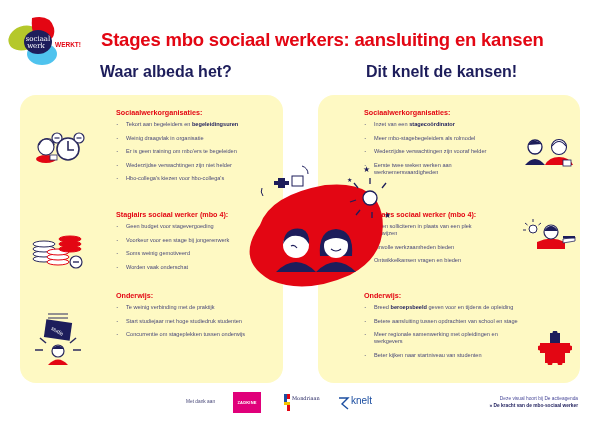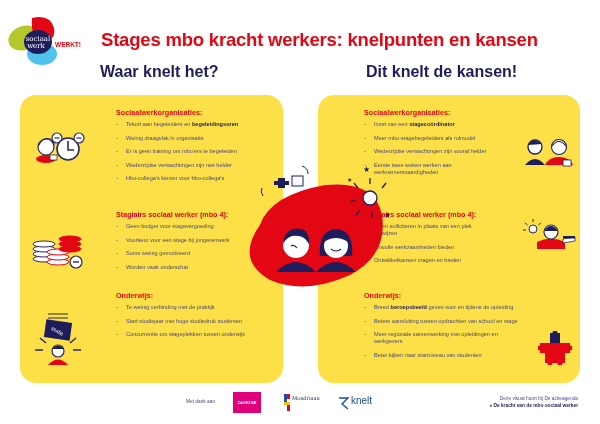--- a/index.html
+++ b/index.html
@@ -6,21 +6,21 @@
   html, body { width: 600px; height: 424px; background: #ffffff; overflow: hidden; }
   body { position: relative; font-family: "Liberation Sans", "DejaVu Sans", sans-serif; color: #2b2a5e; }
 
   .logo { position: absolute; left: 2px; top: 12px; width: 80px; height: 56px; }
   .main-title { position: absolute; left: 101px; top: 29px; font-size: 18.5px; font-weight: bold; color: #e30613; letter-spacing: -0.2px; white-space: nowrap; }
 
   .col-title { position: absolute; top: 63px; font-size: 16px; font-weight: bold; color: #1d1d5b; white-space: nowrap; }
   .col-title.left { left: 100px; }
   .col-title.right { left: 366px; }
 
-  .card { position: absolute; top: 95px; height: 288px; background: #fde047; border-radius: 16px; }
+  .card { position: absolute; top: 95px; height: 288px; background: #fef9c3; border-radius: 16px; }
   .card.left { left: 20px; width: 263px; }
   .card.right { left: 318px; width: 262px; }
 
   .section { position: absolute; }
   .sec-head { font-size: 7.2px; font-weight: bold; color: #e30613; margin-bottom: 4px; white-space: nowrap; }
   .sec-list { list-style: none; }
   .sec-list li { position: relative; font-size: 5.6px; color: #4a4a7a; padding-left: 10px; margin-bottom: 6.3px; line-height: 1.3; }
   .sec-list li::before { content: "·"; position: absolute; left: 0; top: -1px; font-size: 7px; color: #4a4a7a; }
   .sec-list li b { color: #1d1d5b; font-weight: bold; }
 
@@ -46,23 +46,23 @@
     <ellipse cx="22" cy="26" rx="16" ry="12" fill="#b5c82b" transform="rotate(-20 22 26)"></ellipse>
     <path d="M30 6 Q48 2 52 16 Q54 28 42 30 Q28 28 30 6 Z" fill="#e30613"></path>
     <ellipse cx="40" cy="42" rx="15" ry="11" fill="#4fc3ee"></ellipse>
     <ellipse cx="36" cy="30" rx="14" ry="12" fill="#1d1d5b"></ellipse>
     <text x="36" y="29" font-size="7" fill="#fff" text-anchor="middle" font-family="DejaVu Serif, serif">sociaal</text>
     <text x="34" y="36" font-size="7" fill="#fff" text-anchor="middle" font-family="DejaVu Serif, serif">werk</text>
     <text x="53" y="35" font-size="6.5" fill="#e30613" font-weight="bold" font-family="Liberation Sans, sans-serif">WERKT!</text>
   </svg>
 </div>
 
-<div class="main-title">Stages mbo kracht werkers: knelpunten en kansen</div>
-
-<div class="col-title left">Waar knelt het?</div>
+<div class="main-title">Stages mbo sociaal werkers: aansluiting en kansen</div>
+
+<div class="col-title left">Waar albeda het?</div>
 <div class="col-title right">Dit knelt de kansen!</div>
 
 <div class="card left">
 
   <div class="section" style="left:96px; top:13px;">
     <div class="sec-head">Sociaalwerkorganisaties:</div>
     <ul class="sec-list">
       <li><span>Tekort aan begeleiders en </span><b>begeleidingsuren</b></li>
       <li>Weinig draagvlak in organisatie</li>
       <li>Er is geen training om mbo'ers te begeleiden</li>

